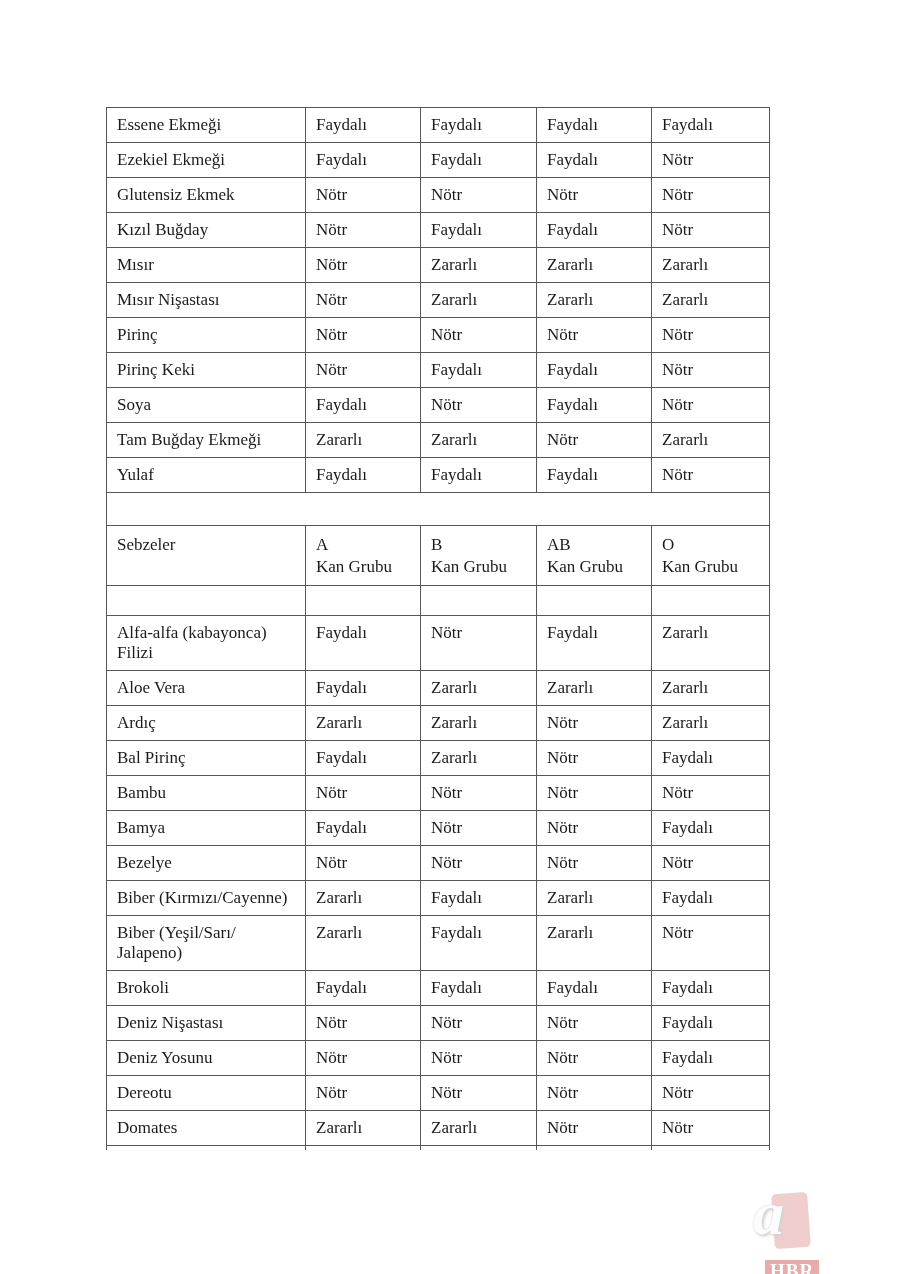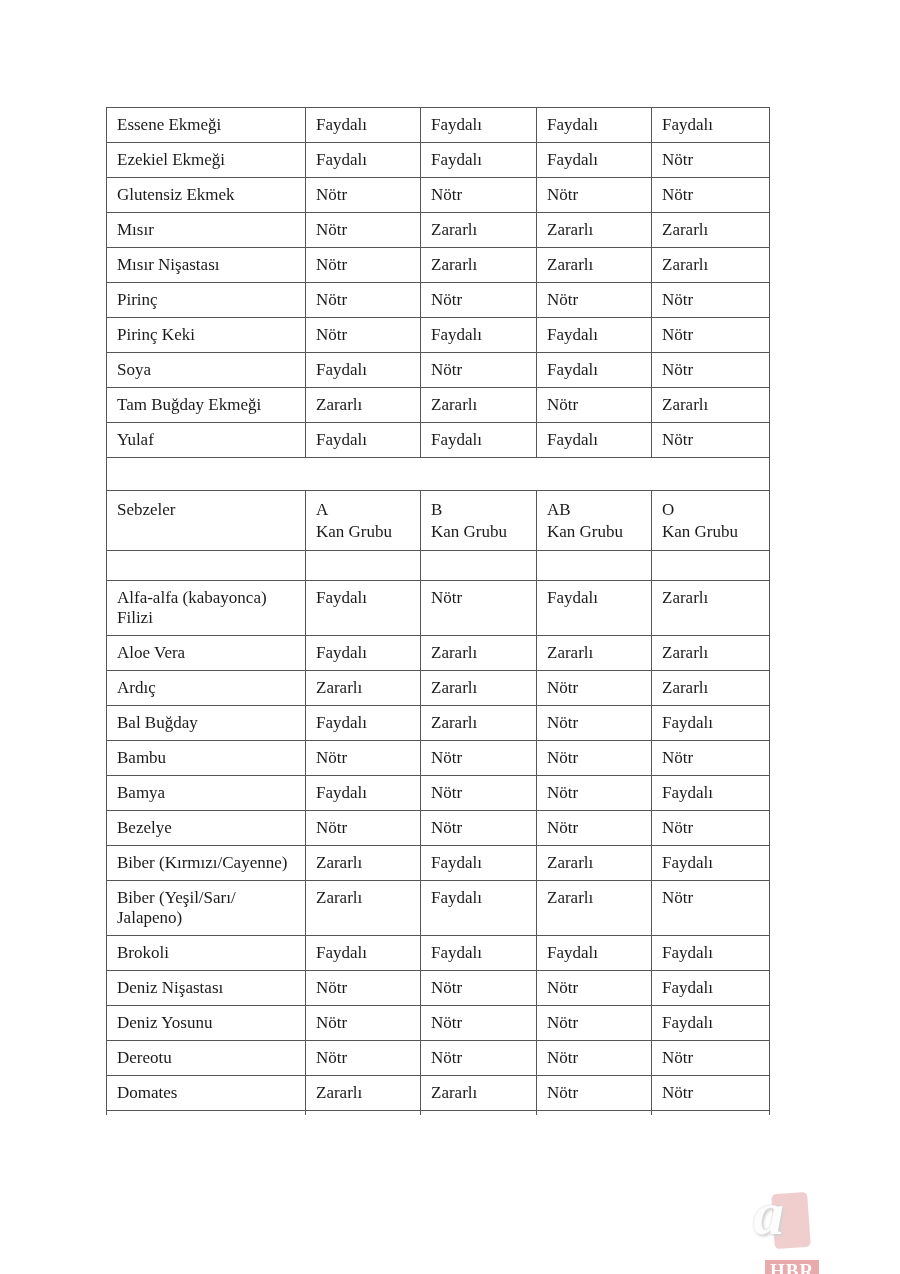--- a/index.html
+++ b/index.html
@@ -136,20 +136,27 @@
           <td>Nötr</td>
         </tr>
         <tr class="row-data">
           <td>Glutensiz Ekmek</td>
           <td>Nötr</td>
           <td>Nötr</td>
           <td>Nötr</td>
           <td>Nötr</td>
         </tr>
         <tr class="row-data">
+          <td>Kızıl Buğday</td>
+          <td>Nötr</td>
+          <td>Faydalı</td>
+          <td>Faydalı</td>
+          <td>Nötr</td>
+        </tr>
+        <tr class="row-data">
           <td>Mısır</td>
           <td>Nötr</td>
           <td>Zararlı</td>
           <td>Zararlı</td>
           <td>Zararlı</td>
         </tr>
         <tr class="row-data">
           <td>Mısır Nişastası</td>
           <td>Nötr</td>
           <td>Zararlı</td>
@@ -228,21 +235,21 @@
           <td>Zararlı</td>
         </tr>
         <tr class="row-data">
           <td>Ardıç</td>
           <td>Zararlı</td>
           <td>Zararlı</td>
           <td>Nötr</td>
           <td>Zararlı</td>
         </tr>
         <tr class="row-data">
-          <td>Bal Buğday</td>
+          <td>Bal Pirinç</td>
           <td>Faydalı</td>
           <td>Zararlı</td>
           <td>Nötr</td>
           <td>Faydalı</td>
         </tr>
         <tr class="row-data">
           <td>Bambu</td>
           <td>Nötr</td>
           <td>Nötr</td>
           <td>Nötr</td>

